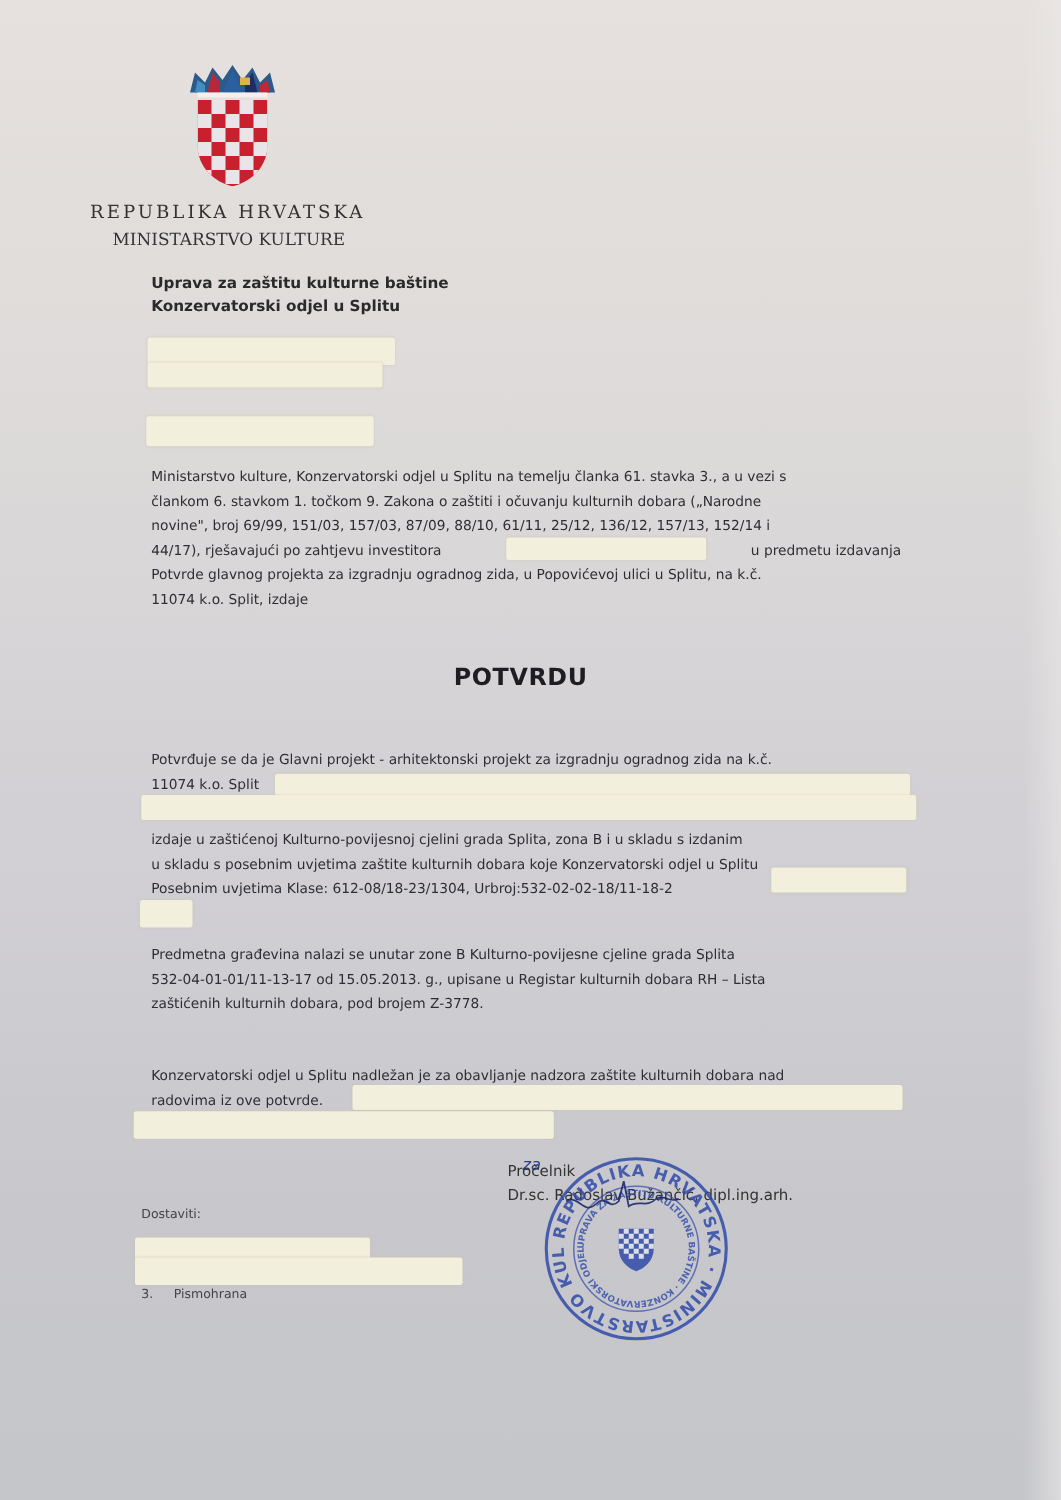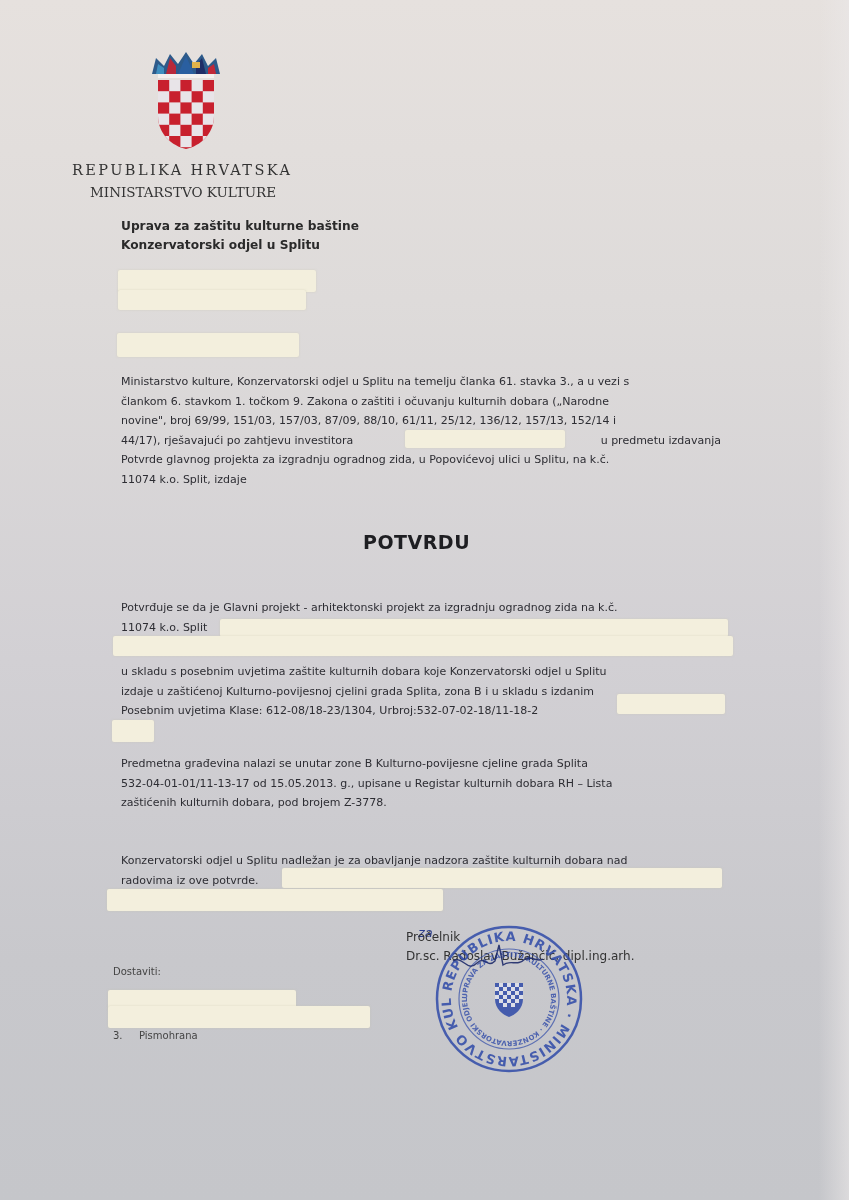--- a/index.html
+++ b/index.html
@@ -94,23 +94,23 @@
   <div class="title">POTVRDU</div>
 
   <div class="para" style="top:598px;">
     <div class="line">Potvrđuje se da je Glavni projekt - arhitektonski projekt za izgradnju ogradnog zida na k.č.</div>
     <div class="line last">11074 k.o. Split</div>
   </div>
   <div class="tape" style="left:220px; top:619px; width:508px; height:18px;"></div>
   <div class="tape" style="left:113px; top:636px; width:620px; height:20px;"></div>
 
   <div class="para" style="top:662px;">
+    <div class="line">izdaje u zaštićenoj Kulturno-povijesnoj cjelini grada Splita, zona B i u skladu s izdanim</div>
     <div class="line">u skladu s posebnim uvjetima zaštite kulturnih dobara koje Konzervatorski odjel u Splitu</div>
-    <div class="line">izdaje u zaštićenoj Kulturno-povijesnoj cjelini grada Splita, zona B i u skladu s izdanim</div>
-    <div class="line last">Posebnim uvjetima Klase: 612-08/18-23/1304, Urbroj:532-07-02-18/11-18-2</div>
+    <div class="line last">Posebnim uvjetima Klase: 612-08/18-23/1304, Urbroj:532-02-02-18/11-18-2</div>
   </div>
   <div class="tape" style="left:617px; top:694px; width:108px; height:20px;"></div>
   <div class="tape" style="left:112px; top:720px; width:42px; height:22px;"></div>
 
   <div class="para" style="top:754px;">
     <div class="line">Predmetna građevina nalazi se unutar zone B Kulturno-povijesne cjeline grada Splita</div>
     <div class="line">532-04-01-01/11-13-17 od 15.05.2013. g., upisane u Registar kulturnih dobara RH – Lista</div>
     <div class="line last">zaštićenih kulturnih dobara, pod brojem Z-3778.</div>
   </div>
 

